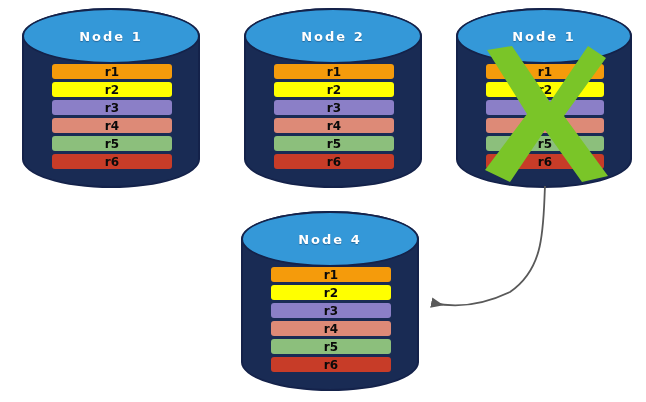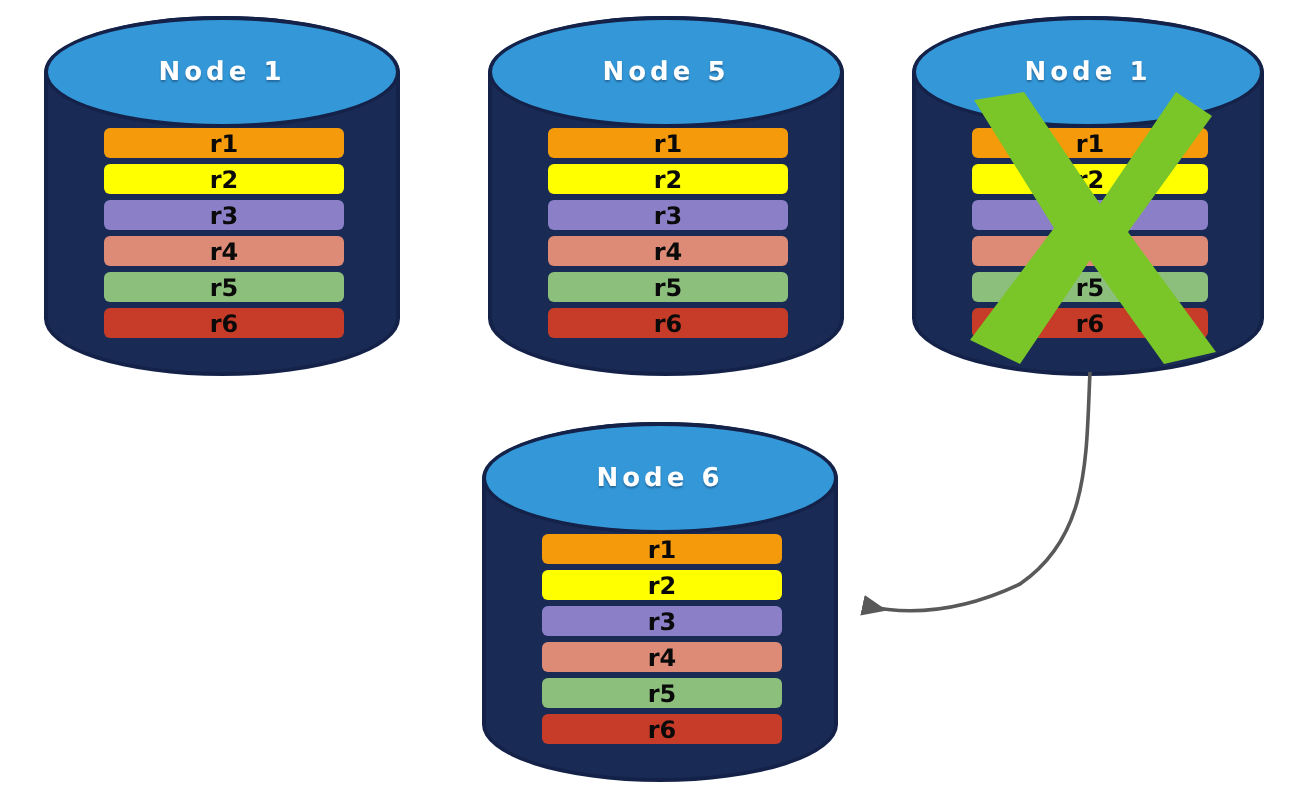--- a/index.html
+++ b/index.html
@@ -156,21 +156,21 @@
         <span class="row-label">r4</span>
       </div>
       <div class="row" style="background:#8CBF7C;">
         <span class="row-label">r5</span>
       </div>
       <div class="row" style="background:#C73C28;">
         <span class="row-label">r6</span>
       </div>
     </div>
     <div class="node-top">
-      <span class="node-title">Node  5</span>
+      <span class="node-title">Node  2</span>
     </div>
   </div>
 
   <div class="node" id="node-3" style="left:456px; top:8px; width:176px; height:180px;">
     <div class="node-body"></div>
     <div class="rows">
       <div class="row" style="background:#F59B0B;">
         <span class="row-label">r1</span>
       </div>
       <div class="row" style="background:#FFFF00;">
@@ -214,21 +214,21 @@
         <span class="row-label">r4</span>
       </div>
       <div class="row" style="background:#8CBF7C;">
         <span class="row-label">r5</span>
       </div>
       <div class="row" style="background:#C73C28;">
         <span class="row-label">r6</span>
       </div>
     </div>
     <div class="node-top">
-      <span class="node-title">Node  6</span>
+      <span class="node-title">Node  4</span>
     </div>
   </div>
 
   <svg id="arrow-layer" viewBox="0 0 646 402" xmlns="http://www.w3.org/2000/svg">
     <defs>
       <marker id="arrowhead" markerWidth="7" markerHeight="7" refX="6" refY="3.5" orient="auto" markerUnits="strokeWidth">
         <polygon points="0,3.5 7,0.6 7,6.4" fill="#595959"></polygon>
       </marker>
     </defs>
     <path d="M 545,186 C 543,228 545,268 510,292 Q 470,311 433,303" fill="none" stroke="#595959" stroke-width="1.8" marker-end="url(#arrowhead)"></path>

